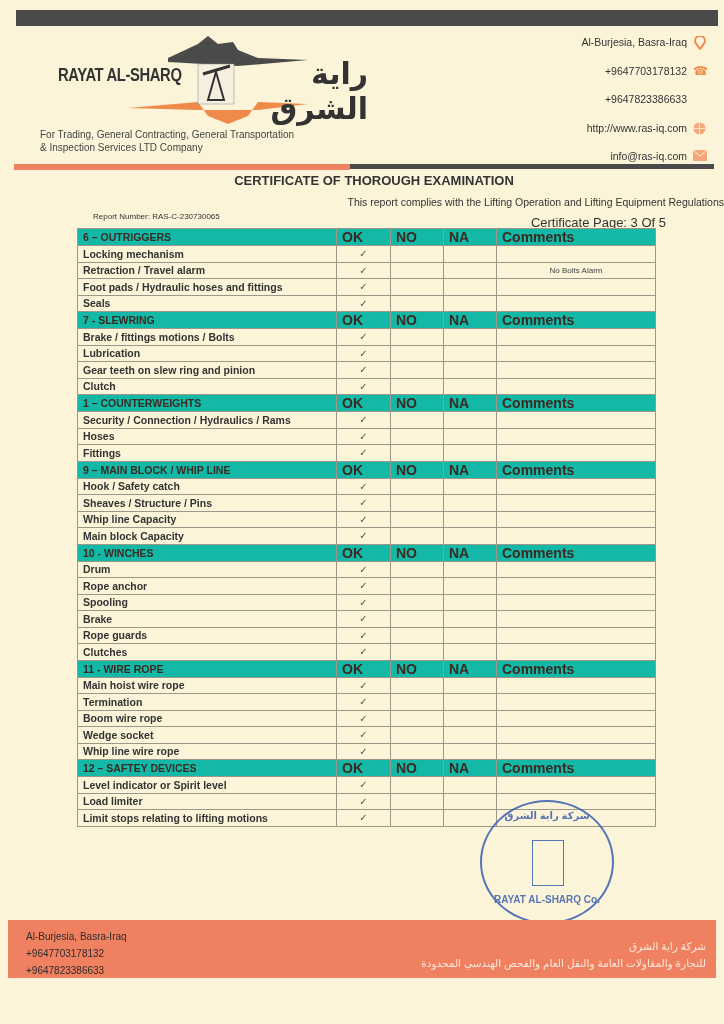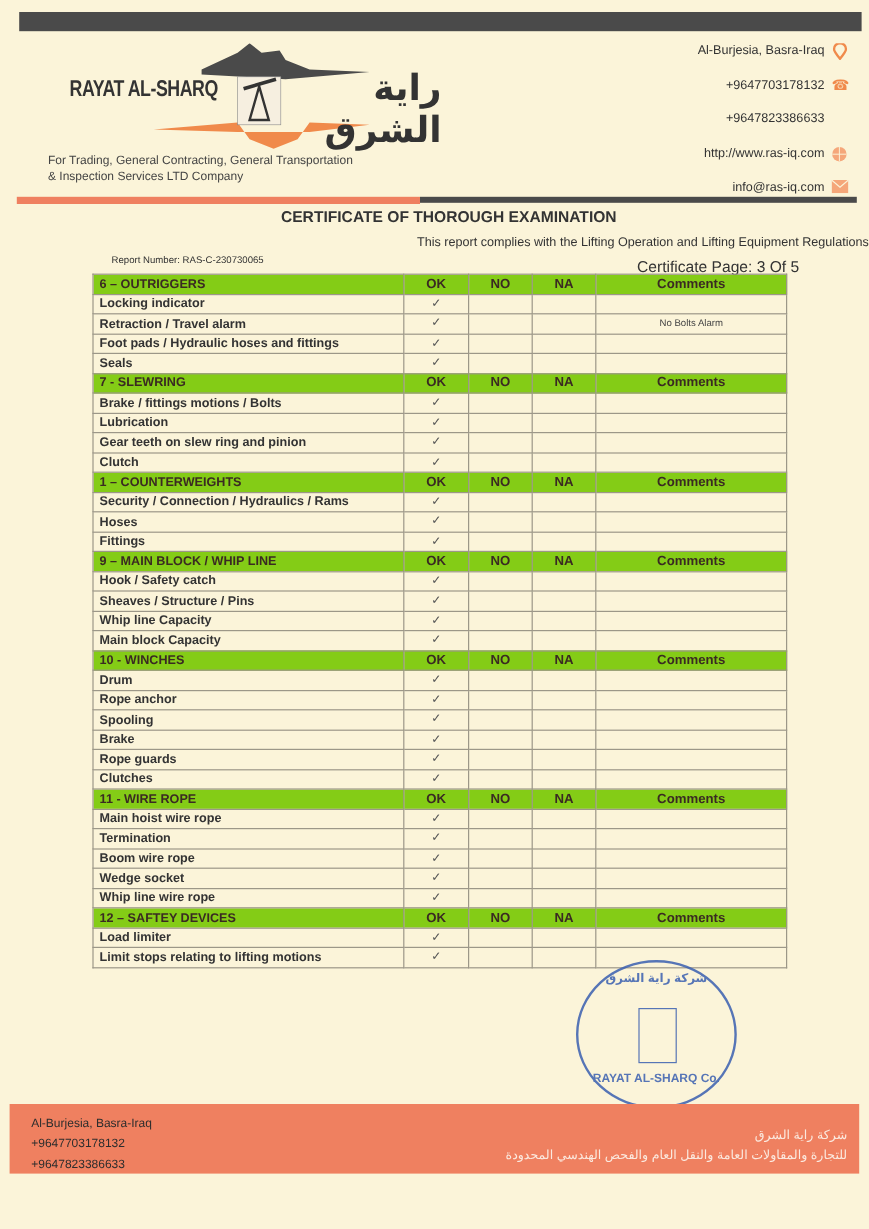--- a/index.html
+++ b/index.html
@@ -19,22 +19,22 @@
   .cicon { width:13px; height:13px; display:inline-block; color:#f08a4b; font-size:12px; line-height:13px; text-align:center; }
   .divider { position:absolute; top:164px; height:6px; }
   .divider.orange { left:14px; width:336px; background:#ef8060; }
   .divider.dark { left:350px; width:364px; background:#4a4a4a; height:5px; }
   .title { position:absolute; left:12px; width:724px; top:173px; text-align:center; font-size:13px; font-weight:bold; color:#333; }
   .subtitle { position:absolute; left:0; width:724px; top:196px; text-align:right; font-size:10.5px; color:#333; }
   .report-no { position:absolute; left:77px; top:212px; font-size:8px; color:#333;margin-left:16px; }
   .page-no { position:absolute; right:58px; top:215px; font-size:13px; color:#333; }
   table.cert { position:absolute; left:77px; top:228px; width:578px; border-collapse:collapse; table-layout:fixed; }
   table.cert td { border:1px solid #9c9788; height:15.5px; padding:0 5px; font-size:10.5px; }
-  table.cert tr.sec td { background:#84cc16; color:#3a2a22; font-weight:bold; height:15.5px; }
-  table.cert tr.sec td.h { text-align:center; font-weight:bold; font-size:11px; }
+  table.cert tr.sec td { background:#14b8a6; color:#3a2a22; font-weight:bold; height:15.5px; }
+  table.cert tr.sec td.h { font-weight:bold; font-size:14px; }
   table.cert td.ok { text-align:center; font-size:10px; color:#555; }
   table.cert td.cmt { text-align:center; font-size:8px; color:#444; }
   table.cert td.item { font-weight:bold; color:#333; }
   .stamp { position:absolute; left:480px; top:800px; width:130px; height:120px; border:2px solid #3a5fb0; border-radius:50%; color:#3a5fb0; opacity:0.85; }
   .stamp-text { position:absolute; left:0; width:100%; text-align:center; font-size:10px; font-weight:bold; }
   .stamp-icon { position:absolute; left:50px; top:38px; width:30px; height:44px; border:1.5px solid #3a5fb0; }
   .footer { position:absolute; left:8px; top:920px; width:708px; height:58px; background:#ef8060; }
   .footer-left { position:absolute; left:18px; top:8px; font-size:10px; line-height:17px; color:#2d2d2d; }
   .footer-right { position:absolute; right:10px; top:18px; text-align:right; font-size:10.5px; line-height:17px; color:#fbe9df; direction:rtl; }
 </style>
@@ -115,21 +115,21 @@
   </colgroup>
   <tbody id="cert-body">
       <tr class="sec">
         <td>6 – OUTRIGGERS</td>
         <td class="h">OK</td>
         <td class="h">NO</td>
         <td class="h">NA</td>
         <td class="h">Comments</td>
       </tr>
       <tr>
-        <td class="item">Locking indicator</td>
+        <td class="item">Locking mechanism</td>
         <td class="ok">✓</td>
         <td class="ok"></td>
         <td class="ok"></td>
         <td class="cmt"></td>
       </tr>
       <tr>
         <td class="item">Retraction / Travel alarm</td>
         <td class="ok">✓</td>
         <td class="ok"></td>
         <td class="ok"></td>
@@ -337,20 +337,27 @@
         <td class="ok"></td>
         <td class="ok"></td>
         <td class="cmt"></td>
       </tr>
       <tr class="sec">
         <td>12 – SAFTEY DEVICES</td>
         <td class="h">OK</td>
         <td class="h">NO</td>
         <td class="h">NA</td>
         <td class="h">Comments</td>
+      </tr>
+      <tr>
+        <td class="item">Level indicator or Spirit level</td>
+        <td class="ok">✓</td>
+        <td class="ok"></td>
+        <td class="ok"></td>
+        <td class="cmt"></td>
       </tr>
       <tr>
         <td class="item">Load limiter</td>
         <td class="ok">✓</td>
         <td class="ok"></td>
         <td class="ok"></td>
         <td class="cmt"></td>
       </tr>
       <tr>
         <td class="item">Limit stops relating to lifting motions</td>

